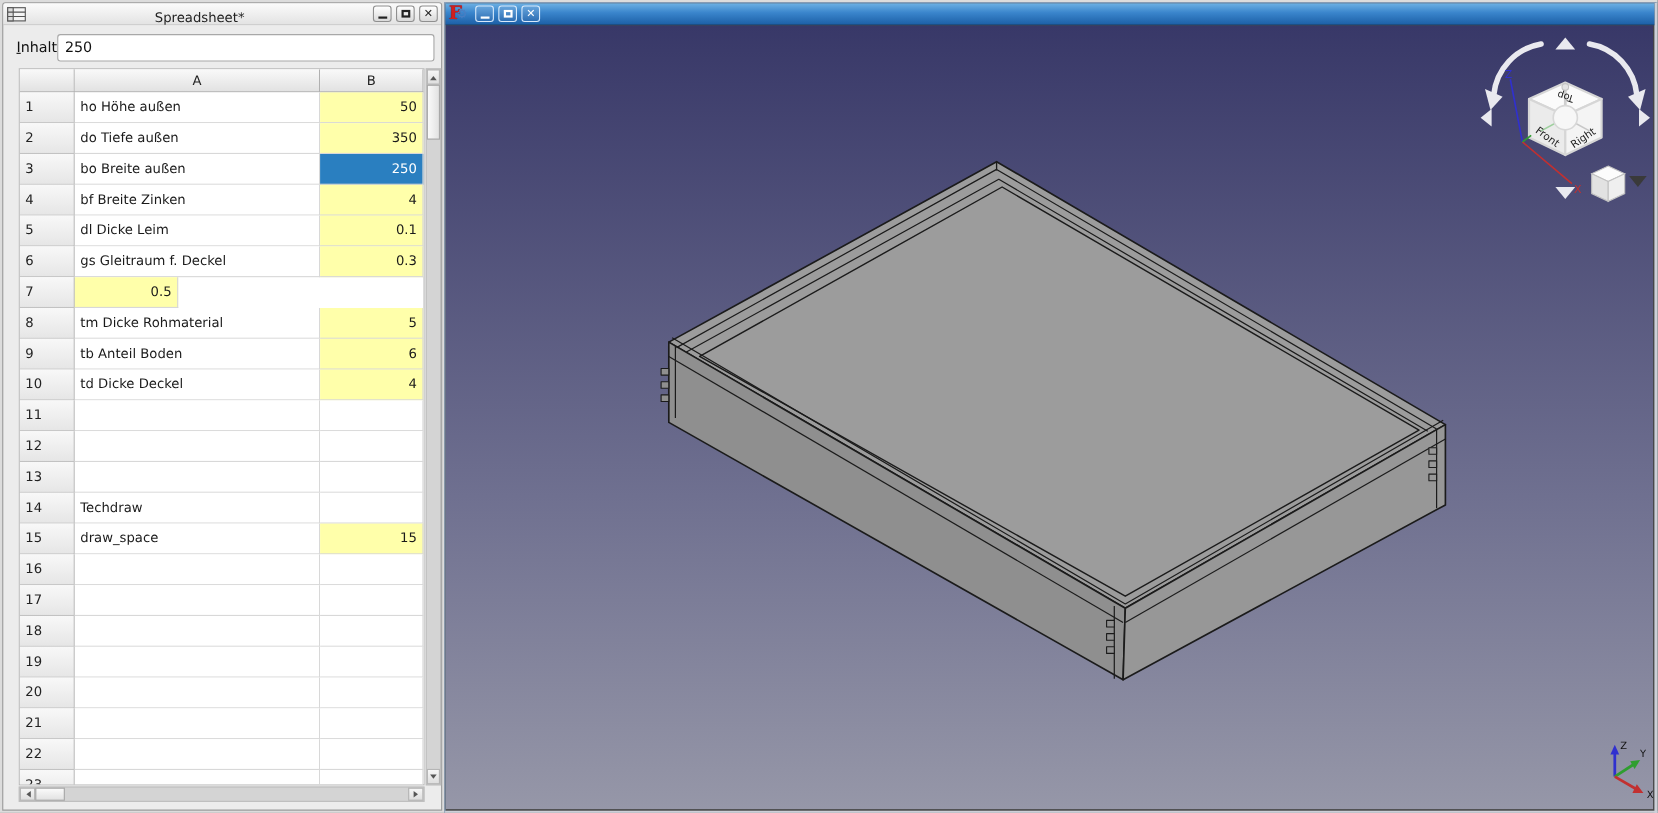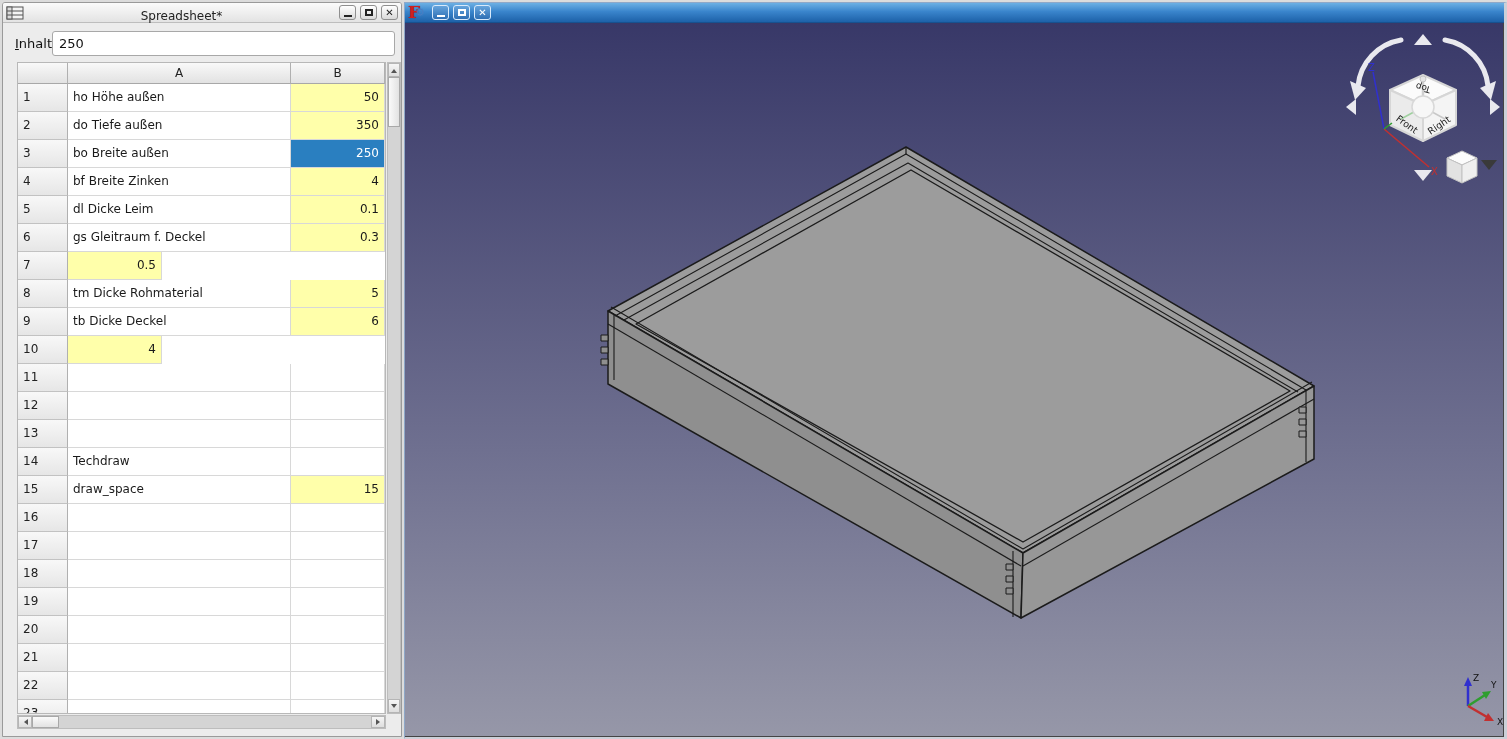--- a/index.html
+++ b/index.html
@@ -139,25 +139,26 @@
             <div class="rowhead">7</div>
             <div class="cell cb value">0.5</div>
           </div>
           <div class="trow">
             <div class="rowhead">8</div>
             <div class="cell ca">tm Dicke Rohmaterial</div>
             <div class="cell cb value">5</div>
           </div>
           <div class="trow">
             <div class="rowhead">9</div>
-            <div class="cell ca">tb Dicke Deckel</div>
+            <div class="cell ca">tb Anteil Boden</div>
             <div class="cell cb value">6</div>
           </div>
           <div class="trow">
             <div class="rowhead">10</div>
+            <div class="cell ca">td Dicke Deckel</div>
             <div class="cell cb value">4</div>
           </div>
           <div class="trow">
             <div class="rowhead">11</div>
             <div class="cell ca"></div>
             <div class="cell cb empty"></div>
           </div>
           <div class="trow">
             <div class="rowhead">12</div>
             <div class="cell ca"></div>

